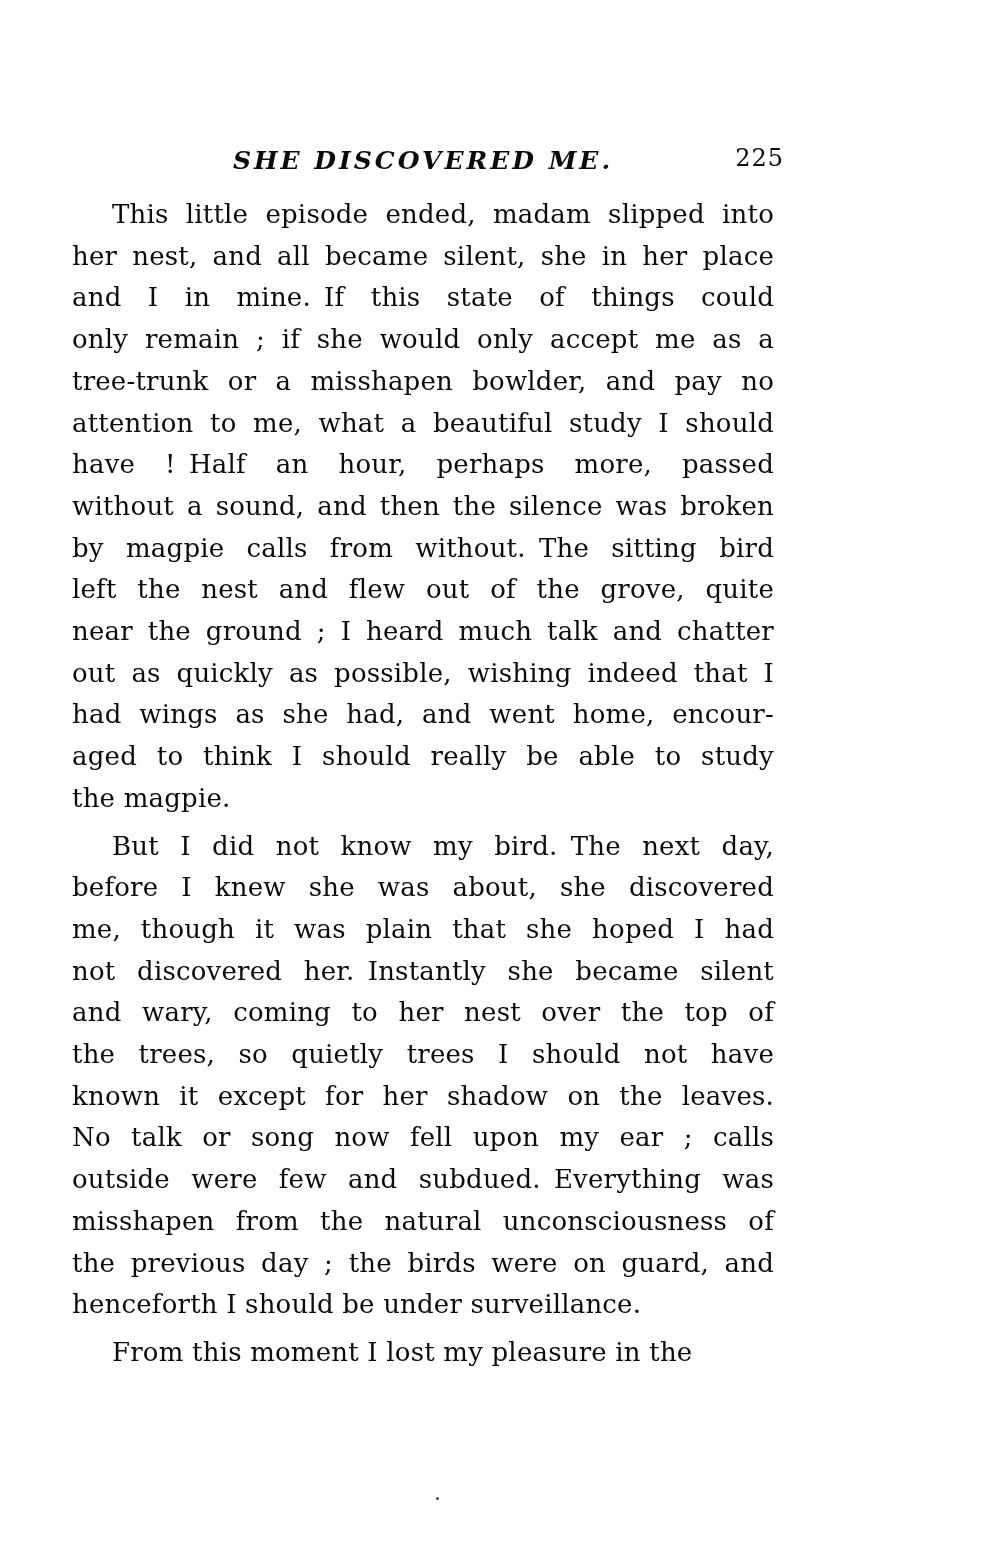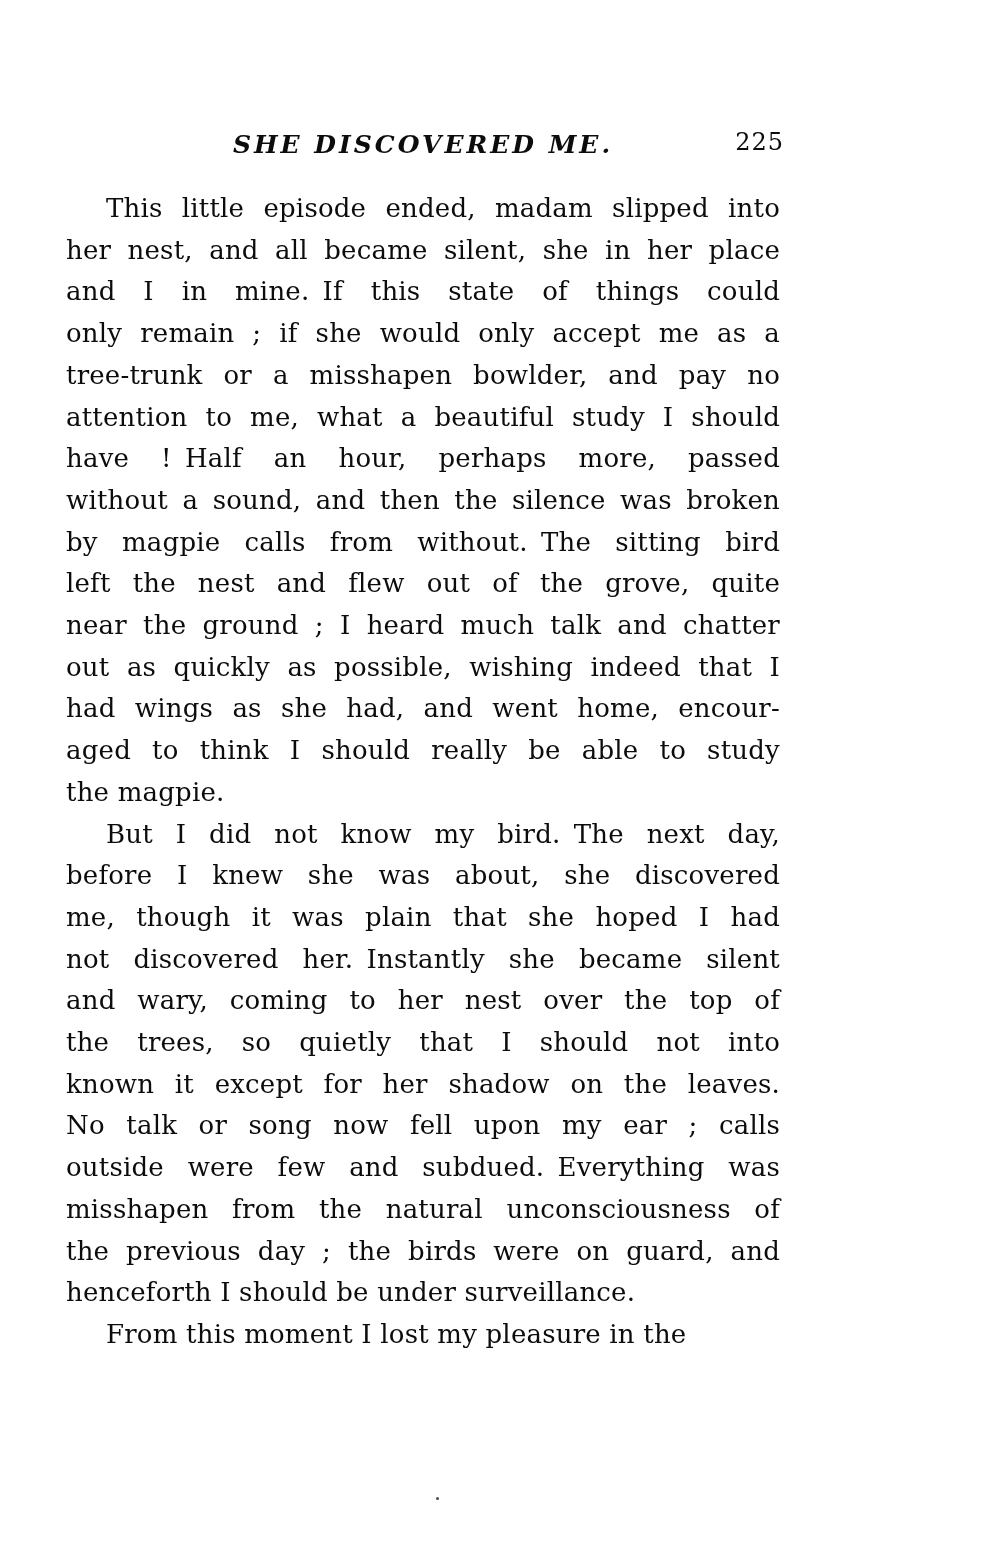--- a/index.html
+++ b/index.html
@@ -18,21 +18,21 @@
   }
   .column {
     position: absolute;
     left: 66px;
     top: 0;
     width: 714px;
   }
   .running-header {
     position: absolute;
     left: 0;
-    top: 130px;
+    top: 146px;
     width: 100%;
     height: 40px;
   }
   .header-title {
     position: absolute;
     left: 0;
     width: 100%;
     text-align: center;
     font-style: italic;
     font-weight: 600;
@@ -51,21 +51,21 @@
   .page-body {
     position: absolute;
     left: 0;
     top: 188px;
     width: 714px;
     font-size: 26px;
     line-height: 41.7px;
     letter-spacing: 0.2px;
   }
   .paragraph {
-    margin: 0;
+    margin: 6px;
     padding: 0;
   }
   .line {
     width: 100%;
     white-space: pre;
   }
   .line.just {
     white-space: normal;
     text-align: justify;
     text-align-last: justify;
@@ -114,21 +114,21 @@
         <div class="line just">aged to think I should really be able to study</div>
         <div class="line">the magpie.</div>
       </div>
 
       <div class="paragraph">
         <div class="line just indent">But I did not know my bird. The next day,</div>
         <div class="line just">before I knew she was about, she discovered</div>
         <div class="line just">me, though it was plain that she hoped I had</div>
         <div class="line just">not discovered her. Instantly she became silent</div>
         <div class="line just">and wary, coming to her nest over the top of</div>
-        <div class="line just">the trees, so quietly that I should not into</div>
+        <div class="line just">the trees, so quietly trees I should not have</div>
         <div class="line just">known it except for her shadow on the leaves.</div>
         <div class="line just">No talk or song now fell upon my ear ; calls</div>
         <div class="line just">outside were few and subdued. Everything was</div>
         <div class="line just">misshapen from the natural unconsciousness of</div>
         <div class="line just">the previous day ; the birds were on guard, and</div>
         <div class="line">henceforth I should be under surveillance.</div>
       </div>
 
       <div class="paragraph">
         <div class="line indent">From this moment I lost my pleasure in the</div>

